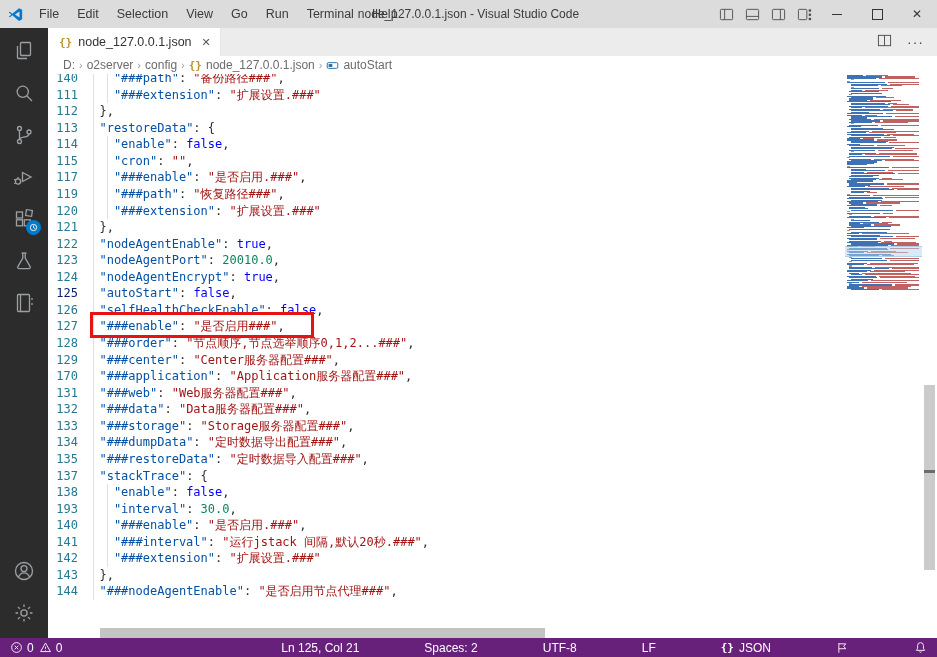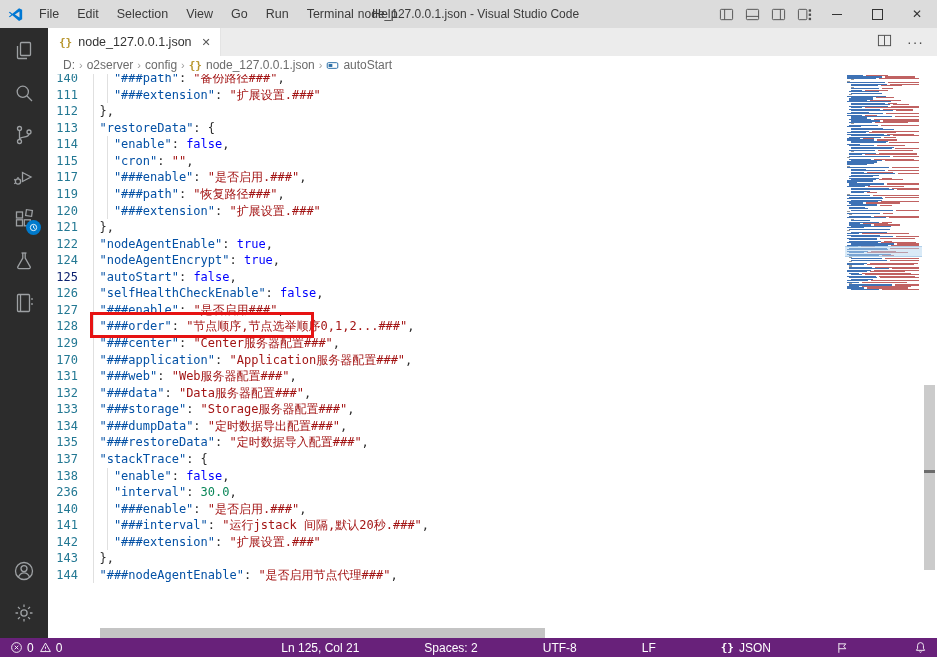--- a/index.html
+++ b/index.html
@@ -315,20 +315,25 @@
               <span class="ln">121</span>
               <span class="code" style="padding-left: 14.44px;"><span class="tk-p">},</span></span>
             </div>
             <div class="row">
               <span class="guide" style="left: 44.5px;"></span>
               <span class="ln">122</span>
               <span class="code" style="padding-left: 14.44px;"><span class="tk-k">"nodeAgentEnable"</span><span class="tk-p">: </span><span class="tk-b">true</span><span class="tk-p">,</span></span>
             </div>
             <div class="row">
               <span class="guide" style="left: 44.5px;"></span>
+              <span class="ln">123</span>
+              <span class="code" style="padding-left: 14.44px;"><span class="tk-k">"nodeAgentPort"</span><span class="tk-p">: </span><span class="tk-n">20010.0</span><span class="tk-p">,</span></span>
+            </div>
+            <div class="row">
+              <span class="guide" style="left: 44.5px;"></span>
               <span class="ln">124</span>
               <span class="code" style="padding-left: 14.44px;"><span class="tk-k">"nodeAgentEncrypt"</span><span class="tk-p">: </span><span class="tk-b">true</span><span class="tk-p">,</span></span>
             </div>
             <div class="row">
               <span class="guide" style="left: 44.5px;"></span>
               <span class="ln active">125</span>
               <span class="code" style="padding-left: 14.44px;"><span class="tk-k">"autoStart"</span><span class="tk-p">: </span><span class="tk-b">false</span><span class="tk-p">,</span></span>
             </div>
             <div class="row">
               <span class="guide" style="left: 44.5px;"></span>
@@ -387,21 +392,21 @@
             </div>
             <div class="row">
               <span class="guide" style="left: 44.5px;"></span>
               <span class="guide" style="left: 58.9px;"></span>
               <span class="ln">138</span>
               <span class="code" style="padding-left: 28.88px;"><span class="tk-k">"enable"</span><span class="tk-p">: </span><span class="tk-b">false</span><span class="tk-p">,</span></span>
             </div>
             <div class="row">
               <span class="guide" style="left: 44.5px;"></span>
               <span class="guide" style="left: 58.9px;"></span>
-              <span class="ln">236</span>
+              <span class="ln">193</span>
               <span class="code" style="padding-left: 28.88px;"><span class="tk-k">"interval"</span><span class="tk-p">: </span><span class="tk-n">30.0</span><span class="tk-p">,</span></span>
             </div>
             <div class="row">
               <span class="guide" style="left: 44.5px;"></span>
               <span class="guide" style="left: 58.9px;"></span>
               <span class="ln">140</span>
               <span class="code" style="padding-left: 28.88px;"><span class="tk-k">"###enable"</span><span class="tk-p">: </span><span class="tk-s">"是否启用.###"</span><span class="tk-p">,</span></span>
             </div>
             <div class="row">
               <span class="guide" style="left: 44.5px;"></span>

